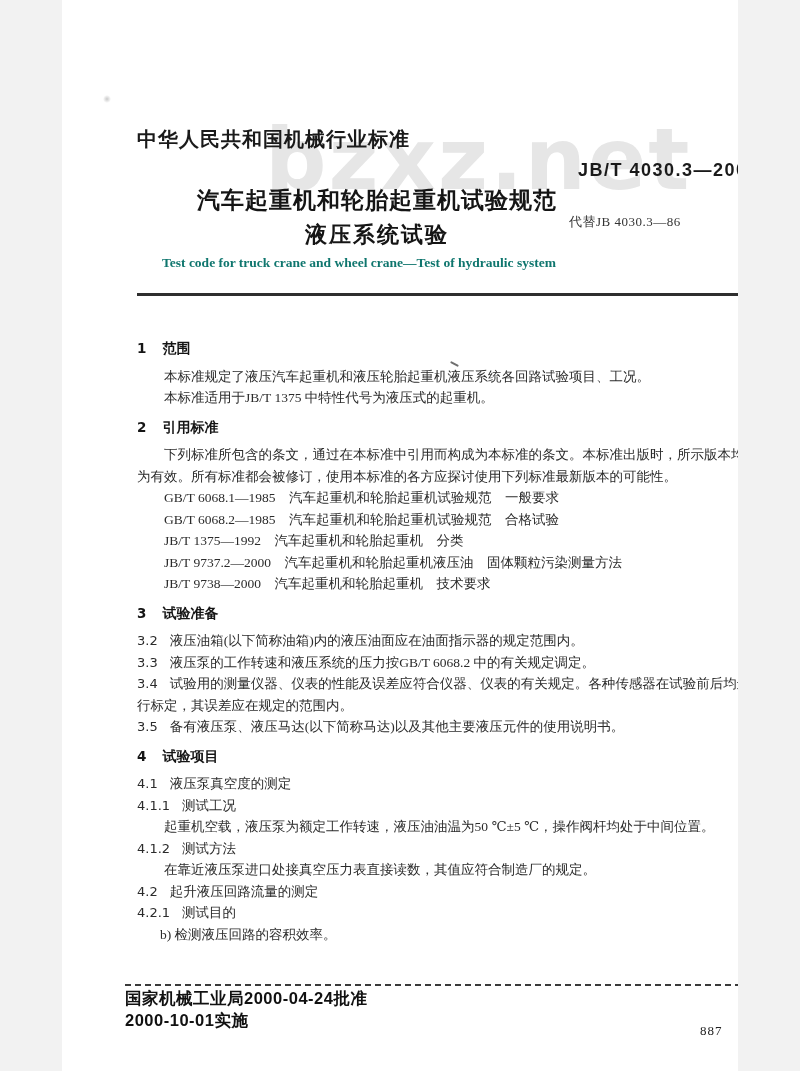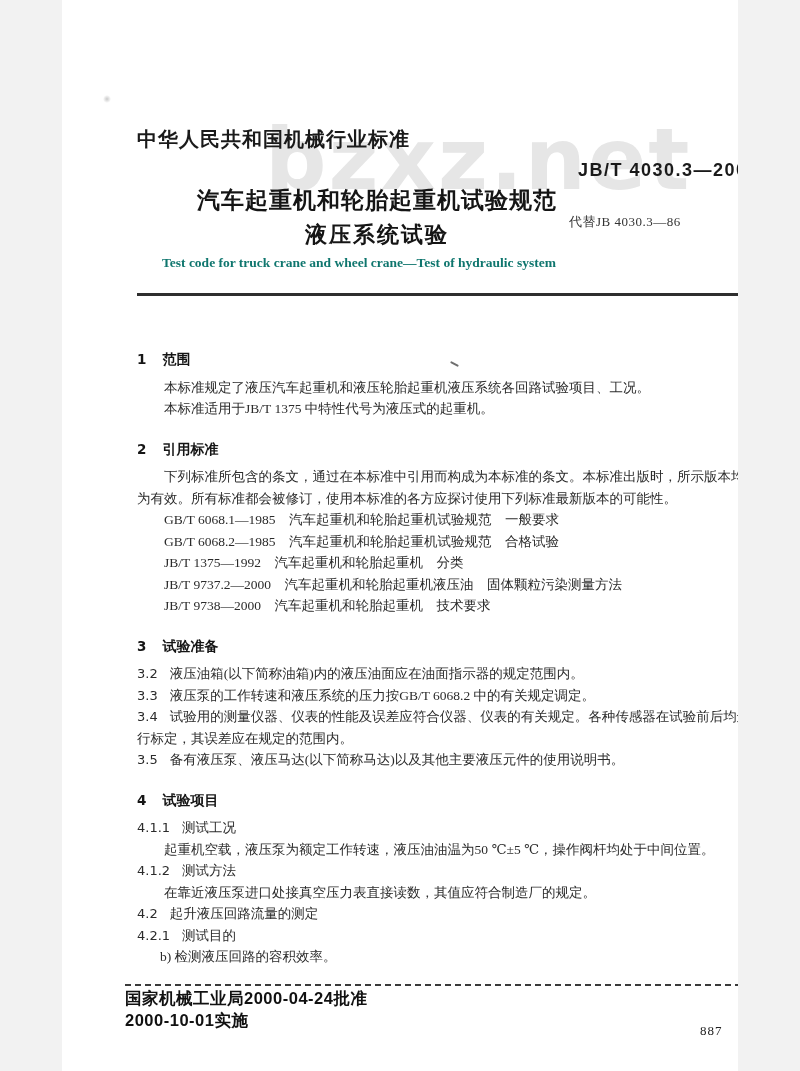--- a/index.html
+++ b/index.html
@@ -46,21 +46,21 @@
     position:absolute;left:75px;top:293px;width:616px;height:3px;background:#2e2e2e;z-index:1;
   }
   
   .body-col{
     position:absolute;left:75px;top:330px;width:616px;z-index:1;
     font-size:13.5px;line-height:21.5px;color:#2b2b2b;
   }
   .blk{white-space:pre-wrap;}
   .blk-h{
     font-family:"Liberation Sans",sans-serif;font-weight:bold;font-size:14px;
-    color:#151515;margin:19px 0 6px;
+    color:#151515;margin:8px 0 6px;
   }
   .blk-h .num{display:inline-block;margin-right:16px;font-family:"DejaVu Sans",sans-serif;font-size:13.5px;}
   .blk-p{text-indent:2em;}
   .blk-ref{padding-left:2em;}
   .blk-c .num{margin-right:12px;font-family:"DejaVu Sans",sans-serif;font-size:13px;}
   .blk-li{padding-left:1.7em;}
   
   .footer-rule{
     position:absolute;left:63px;top:984px;width:676px;border-top:2.5px dashed #3a3a3a;z-index:2;
   }
@@ -125,20 +125,21 @@
     <div class="blk blk-ref">JB/T 9737.2—2000　汽车起重机和轮胎起重机液压油　固体颗粒污染测量方法</div>
     <div class="blk blk-ref">JB/T 9738—2000　汽车起重机和轮胎起重机　技术要求</div>
 
     <div class="blk blk-h"><span class="num">3</span><span>试验准备</span></div>
     <div class="blk blk-c"><span class="num">3.2</span><span>液压油箱(以下简称油箱)内的液压油面应在油面指示器的规定范围内。</span></div>
     <div class="blk blk-c"><span class="num">3.3</span><span>液压泵的工作转速和液压系统的压力按GB/T 6068.2 中的有关规定调定。</span></div>
     <div class="blk blk-c"><span class="num">3.4</span><span>试验用的测量仪器、仪表的性能及误差应符合仪器、仪表的有关规定。各种传感器在试验前后均进行标定，其误差应在规定的范围内。</span></div>
     <div class="blk blk-c"><span class="num">3.5</span><span>备有液压泵、液压马达(以下简称马达)以及其他主要液压元件的使用说明书。</span></div>
 
     <div class="blk blk-h"><span class="num">4</span><span>试验项目</span></div>
+    <div class="blk blk-c"><span class="num">4.1</span><span>液压泵真空度的测定</span></div>
     <div class="blk blk-c"><span class="num">4.1.1</span><span>测试工况</span></div>
     <div class="blk blk-p">起重机空载，液压泵为额定工作转速，液压油油温为50 ℃±5 ℃，操作阀杆均处于中间位置。</div>
     <div class="blk blk-c"><span class="num">4.1.2</span><span>测试方法</span></div>
     <div class="blk blk-p">在靠近液压泵进口处接真空压力表直接读数，其值应符合制造厂的规定。</div>
     <div class="blk blk-c"><span class="num">4.2</span><span>起升液压回路流量的测定</span></div>
     <div class="blk blk-c"><span class="num">4.2.1</span><span>测试目的</span></div>
     <div class="blk blk-li">b) 检测液压回路的容积效率。</div>
   </div>
 
   <div class="footer-rule"></div>

